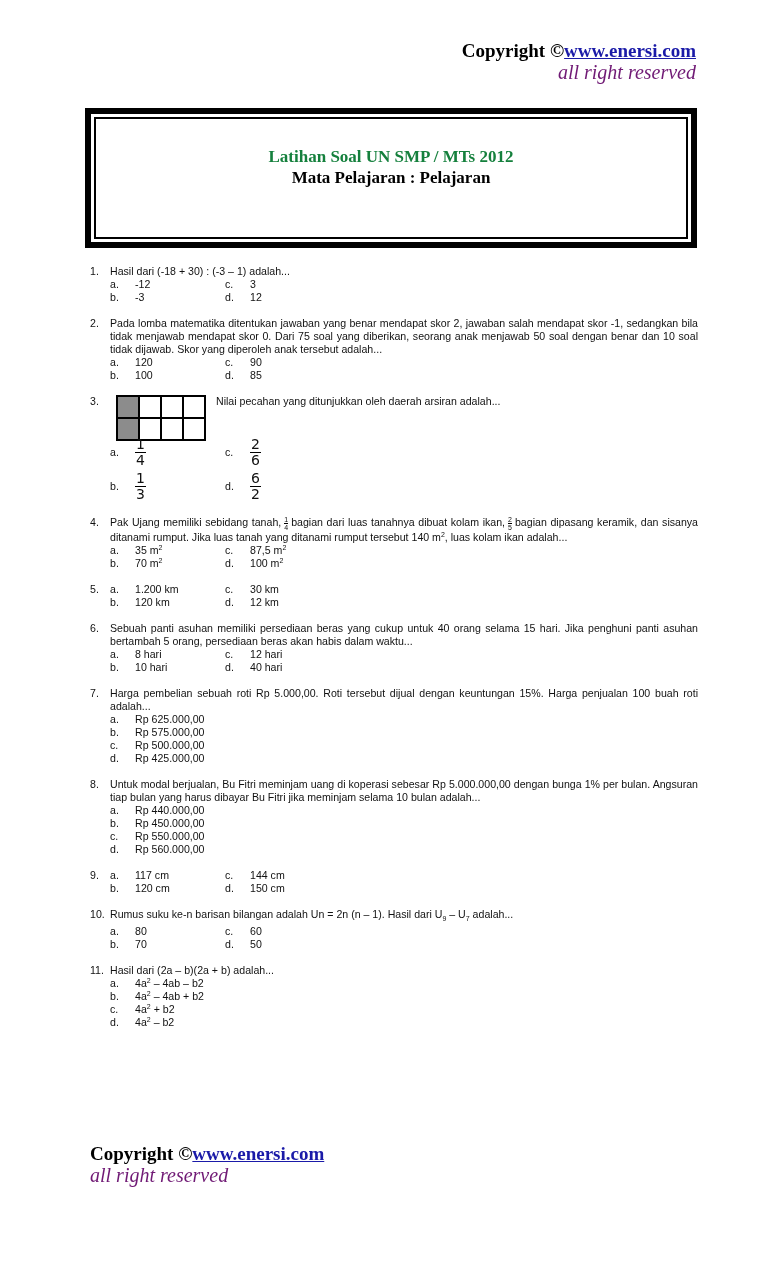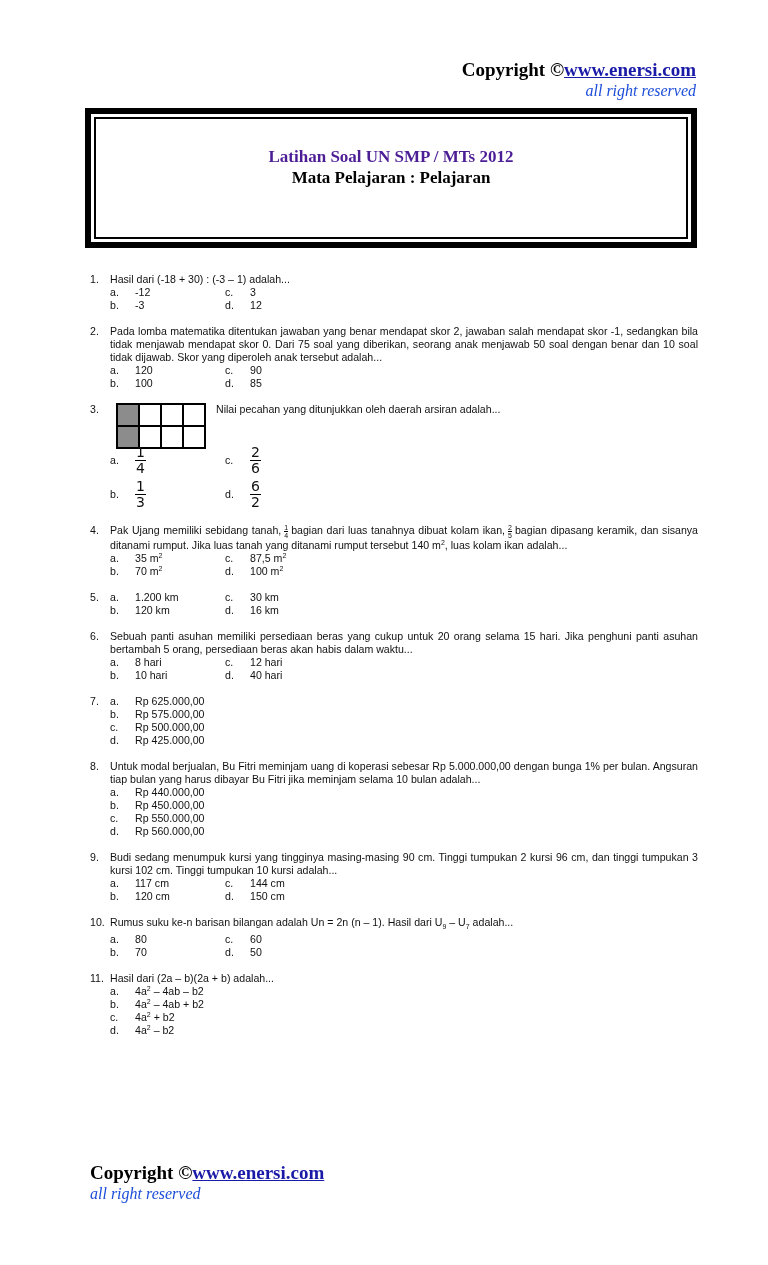--- a/index.html
+++ b/index.html
@@ -1,30 +1,30 @@
 <!DOCTYPE html>
 <html><head>
 <meta charset="utf-8">
 <style>
   html, body { margin: 0; padding: 0; background: #ffffff; }
   body { width: 768px; height: 1265px; position: relative; overflow: hidden; font-family: "Liberation Sans", sans-serif; color: #111; }
   .hdr-top { position: absolute; right: 72px; top: 40px; text-align: right; }
-  .copy-line { font-family: "Liberation Serif", serif; font-weight: bold; font-size: 19px; color: #000; line-height: 22px; margin-top: 19px; }
+  .copy-line { font-family: "Liberation Serif", serif; font-weight: bold; font-size: 19px; color: #000; line-height: 22px; }
   .copy-line a { color: #1a1aa8; text-decoration: underline; }
-  .reserved { font-family: "Liberation Serif", serif; font-style: italic; font-size: 16px; line-height: 20px; color: #1d4ed8; }
+  .reserved { font-family: "Liberation Serif", serif; font-style: italic; font-size: 20px; line-height: 20px; color: #701a75; }
   .title-box { position: absolute; left: 85px; top: 108px; width: 600px; height: 128px; border: 6px solid #000; }
   .title-box-inner { position: absolute; left: 3px; top: 3px; right: 3px; bottom: 3px; border: 2px solid #000; }
   .title-text { position: absolute; left: 0; right: 0; top: 32px; text-align: center; font-family: "Liberation Serif", serif; font-weight: bold; }
-  .title-main { color: #4c1d95; font-size: 17px; line-height: 21px; }
+  .title-main { color: #15803d; font-size: 17px; line-height: 21px; }
   .title-sub { color: #000; font-size: 17px; line-height: 21px; }
   .title-sub2 { color: #000; font-size: 17px; line-height: 21px; padding-left: 48px; }
   .questions { position: absolute; left: 90px; top: 265px; width: 608px; font-size: 10.6px; line-height: 13px; }
   .q { position: relative; padding-left: 20px; margin-bottom: 13px; }
   .q-num { position: absolute; left: 0; top: 0; }
-  .q-text { text-align: justify; margin-top: 8px; }
+  .q-text { text-align: justify; }
   .opts { display: grid; grid-template-columns: 115px 115px; }
   .opts.single { grid-template-columns: 200px; }
   .opt { display: flex; }
   .opt-l { width: 25px; }
   sup { font-size: 7px; vertical-align: top; position: relative; top: -3px; }
   sub { font-size: 7px; }
   .grid-fig { display: inline-grid; grid-template-columns: repeat(4, 22px); grid-template-rows: repeat(2, 22px); border: 1px solid #000; margin-left: 6px; }
   .grid-fig div { border: 1px solid #000; }
   .grid-fig .shaded { background: #8c8c8c; }
   .frac { display: inline-flex; flex-direction: column; align-items: center; font-size: 14px; line-height: 15px; font-family: "DejaVu Sans", sans-serif; vertical-align: middle; }
@@ -191,28 +191,28 @@
       <div class="opt">
           <span class="opt-l">c.</span>
           <span>30 km</span>
         </div>
       <div class="opt">
           <span class="opt-l">b.</span>
           <span>120 km</span>
         </div>
       <div class="opt">
           <span class="opt-l">d.</span>
-          <span>16 km</span>
+          <span>12 km</span>
         </div>
     </div>
   </div>
 
   <div class="q">
     <span class="q-num">6.</span>
-    <div class="q-text">Sebuah panti asuhan memiliki persediaan beras yang cukup untuk 20 orang selama 15 hari. Jika penghuni panti asuhan bertambah 5 orang, persediaan beras akan habis dalam waktu...</div>
+    <div class="q-text">Sebuah panti asuhan memiliki persediaan beras yang cukup untuk 40 orang selama 15 hari. Jika penghuni panti asuhan bertambah 5 orang, persediaan beras akan habis dalam waktu...</div>
     <div class="opts">
       <div class="opt">
           <span class="opt-l">a.</span>
           <span>8 hari</span>
         </div>
       <div class="opt">
           <span class="opt-l">c.</span>
           <span>12 hari</span>
         </div>
       <div class="opt">
@@ -221,20 +221,21 @@
         </div>
       <div class="opt">
           <span class="opt-l">d.</span>
           <span>40 hari</span>
         </div>
     </div>
   </div>
 
   <div class="q">
     <span class="q-num">7.</span>
+    <div class="q-text">Harga pembelian sebuah roti Rp 5.000,00. Roti tersebut dijual dengan keuntungan 15%. Harga penjualan 100 buah roti adalah...</div>
     <div class="opts single">
       <div class="opt">
           <span class="opt-l">a.</span>
           <span>Rp 625.000,00</span>
         </div>
       <div class="opt">
           <span class="opt-l">b.</span>
           <span>Rp 575.000,00</span>
         </div>
       <div class="opt">
@@ -266,21 +267,20 @@
         </div>
       <div class="opt">
           <span class="opt-l">d.</span>
           <span>Rp 560.000,00</span>
         </div>
     </div>
   </div>
 
   <div class="q">
     <span class="q-num">9.</span>
-    <div class="q-text">Budi sedang menumpuk kursi yang tingginya masing-masing 90 cm. Tinggi tumpukan 2 kursi 96 cm, dan tinggi tumpukan 3 kursi 102 cm. Tinggi tumpukan 10 kursi adalah...</div>
     <div class="opts">
       <div class="opt">
           <span class="opt-l">a.</span>
           <span>117 cm</span>
         </div>
       <div class="opt">
           <span class="opt-l">c.</span>
           <span>144 cm</span>
         </div>
       <div class="opt">

